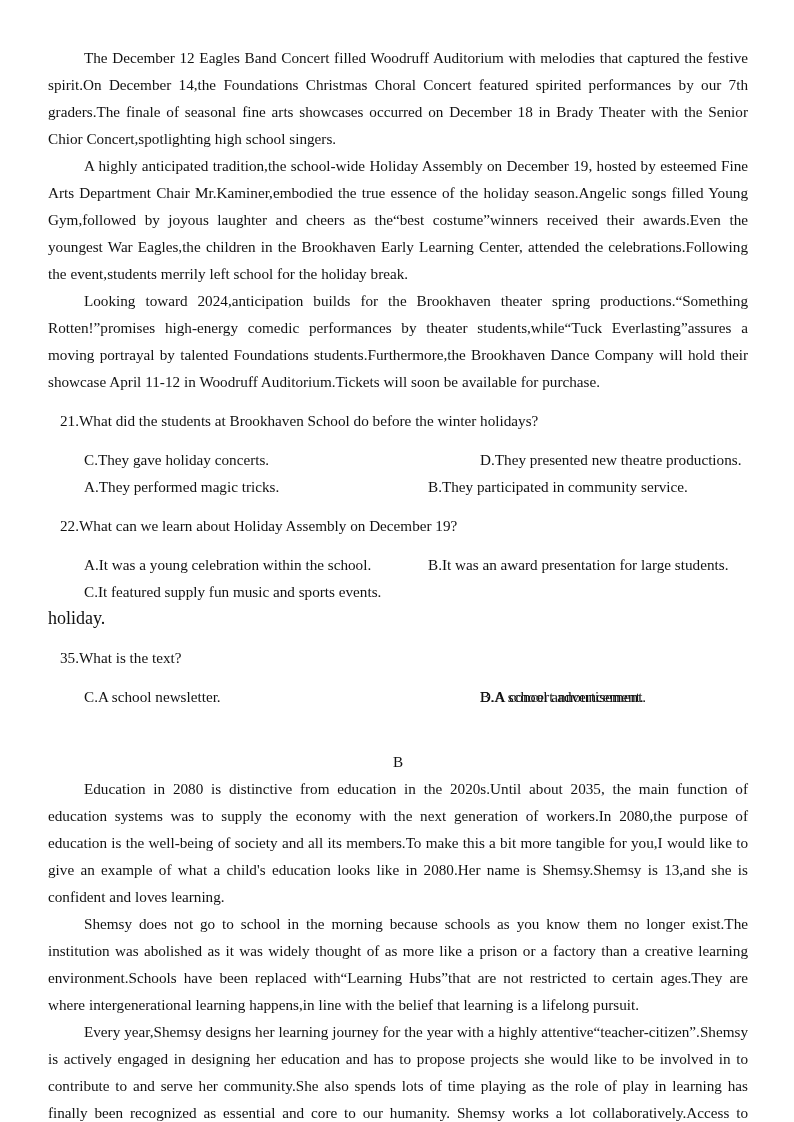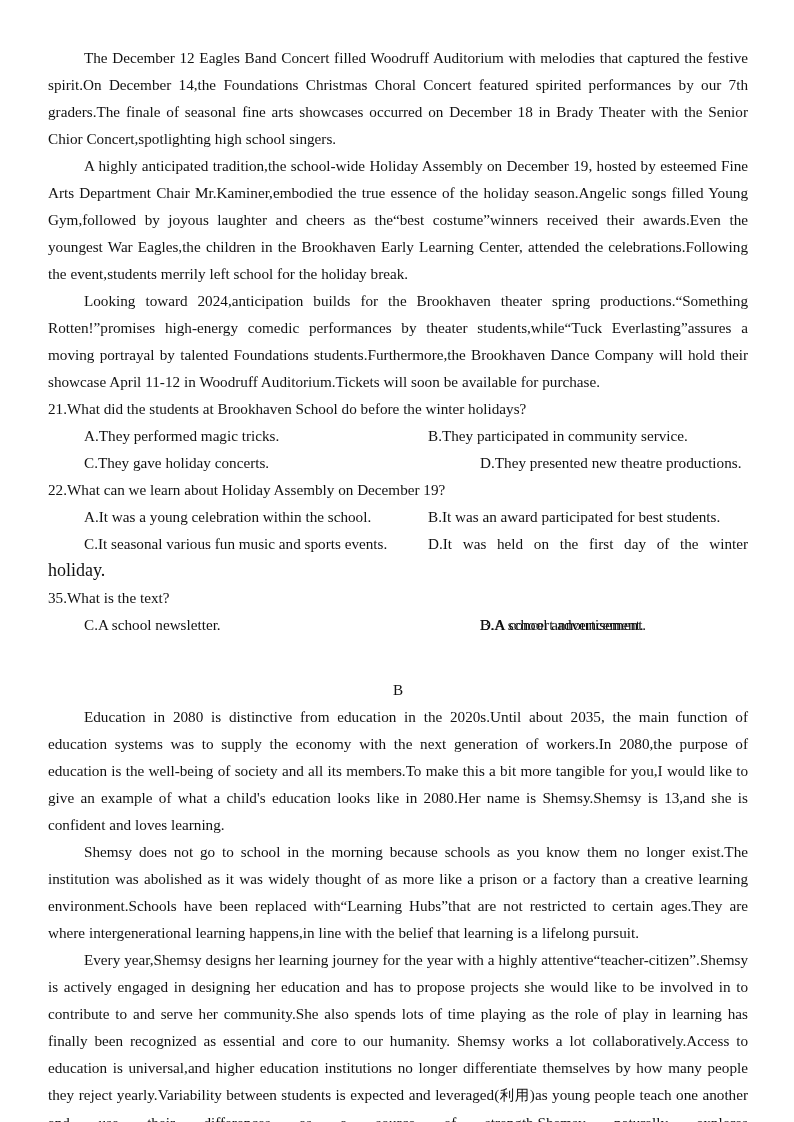--- a/index.html
+++ b/index.html
@@ -49,21 +49,21 @@
     line-height: 27px;
     text-align: center;
     margin: 0;
     padding-top: 12px;
   }
 
   
   .q-stem {
     font-size: 15.2px;
     line-height: 27px;
-    margin: 0;
+    margin: 12px;
     text-indent: 0;
     text-align: left;
   }
   .q-options {
     margin: 0;
     padding: 0;
   }
   .opt-row {
     font-size: 15.2px;
     line-height: 27px;
@@ -132,42 +132,39 @@
   <div class="content">
 
     <p class="para">The December 12 Eagles Band Concert filled Woodruff Auditorium with melodies that captured the festive spirit.On December 14,the Foundations Christmas Choral Concert featured spirited performances by our 7th graders.The finale of seasonal fine arts showcases occurred on December 18 in Brady Theater with the Senior Chior Concert,spotlighting high school singers.</p>
     <p class="para">A highly anticipated tradition,the school-wide Holiday Assembly on December 19, hosted by esteemed Fine Arts Department Chair Mr.Kaminer,embodied the true essence of the holiday season.Angelic songs filled Young Gym,followed by joyous laughter and cheers as the“best costume”winners received their awards.Even the youngest War Eagles,the children in the Brookhaven Early Learning Center, attended the celebrations.Following the event,students merrily left school for the holiday break.</p>
     <p class="para">Looking toward 2024,anticipation builds for the Brookhaven theater spring productions.“Something Rotten!”promises high-energy comedic performances by theater students,while“Tuck Everlasting”assures a moving portrayal by talented Foundations students.Furthermore,the Brookhaven Dance Company will hold their showcase April 11-12 in Woodruff Auditorium.Tickets will soon be available for purchase.</p>
 
     <div class="q-block">
       <p class="q-stem">21.What did the students at Brookhaven School do before the winter holidays?</p>
       <div class="q-options">
         <div class="opt-row">
+          <span class="opt-left">C.They gave holiday concerts.</span>
+          <span class="opt-right col-far">D.They presented new theatre productions.</span>
+        </div>
+        <div class="opt-row">
           <span class="opt-left">A.They performed magic tricks.</span>
           <span class="opt-right col-mid">B.They participated in community service.</span>
-        </div>
-        <div class="opt-row">
-          <span class="opt-left">C.They gave holiday concerts.</span>
-          <span class="opt-right col-far">D.They presented new theatre productions.</span>
         </div>
       </div>
     </div>
 
     <div class="q-block">
       <p class="q-stem">22.What can we learn about Holiday Assembly on December 19?</p>
       <div class="q-options">
         <div class="opt-row">
           <span class="opt-left">A.It was a young celebration within the school.</span>
-          <span class="opt-right col-mid">B.It was an award participated for best students.</span>
+          <span class="opt-right col-mid">B.It was an award presentation for large students.</span>
         </div>
         <div class="opt-wrap">
-          <span class="lead">C.It seasonal various fun music and sports events.</span>
-          <span class="tail-box">
-            <span>D.It was held on the first day of the winter</span>
-          </span>
+          <span class="lead">C.It featured supply fun music and sports events.</span>
         </div>
         <p class="cont-line">holiday.</p>
       </div>
     </div>
 
     <div class="q-block">
       <p class="q-stem">35.What is the text?</p>
       <div class="q-options">
         <div class="opt-row">
           <span class="opt-right col-far">B.A school announcement.</span>

